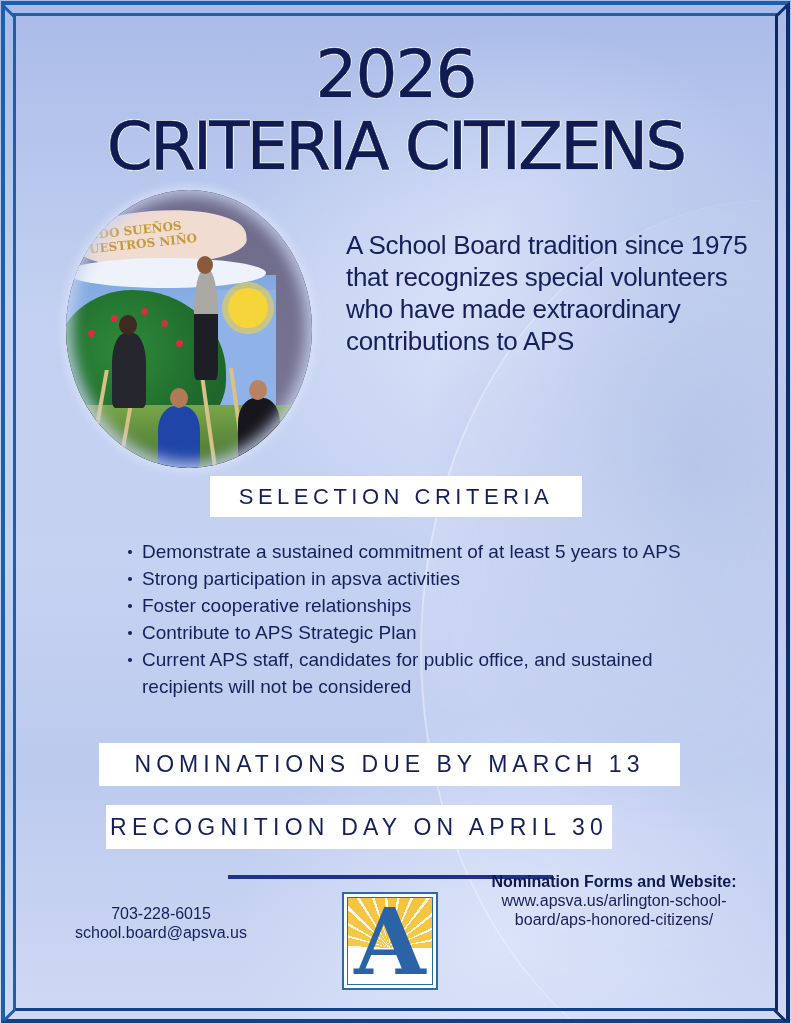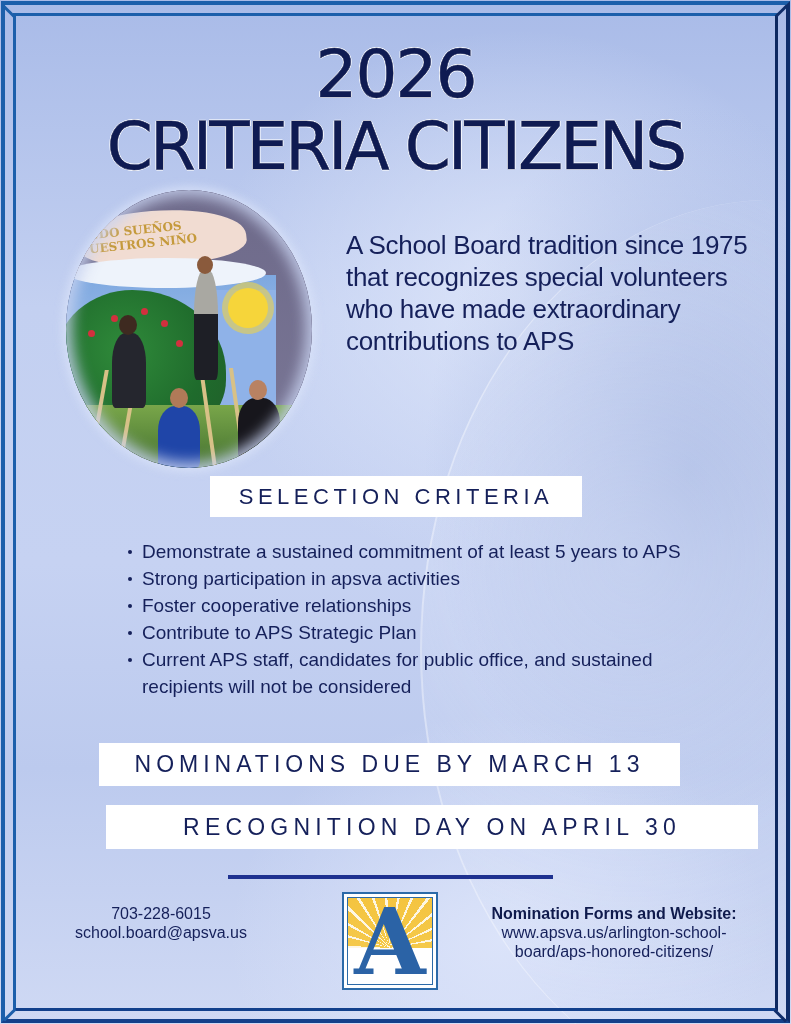--- a/index.html
+++ b/index.html
@@ -98,41 +98,41 @@
       font-size: 26px; line-height: 32px;
       color: #15205a; letter-spacing: -0.3px;
     }
 
     .pill {
       position: absolute; background: #ffffff; color: #15205a;
       text-align: center; white-space: nowrap;
     }
     .pill-criteria { left: 210px; top: 476px; width: 372px; height: 41px; font-size: 22px; line-height: 41px; letter-spacing: 4.5px; }
     .pill-due { left: 99px; top: 743px; width: 581px; height: 43px; font-size: 23px; line-height: 43px; letter-spacing: 5px; }
-    .pill-day { left: 106px; top: 805px; width: 652px; height: 44px; font-size: 23px; line-height: 44px; letter-spacing: 5.2px; }
+    .pill-day { left: 106px; top: 805px; width: 506px; height: 44px; font-size: 23px; line-height: 44px; letter-spacing: 5.2px; }
 
     .criteria-list {
       position: absolute; left: 126px; top: 530px; width: 560px;
       list-style: none; font-size: 19px; line-height: 27px; color: #15205a; margin-top: 8px;
     }
     .criteria-list li { position: relative; padding-left: 16px; }
     .criteria-list li::before {
       content: ""; position: absolute; left: 2px; top: 12px; width: 4px; height: 4px;
       border-radius: 50%; background: #15205a;
     }
 
     .divider { position: absolute; left: 228px; top: 875px; width: 325px; height: 4px; background: #1e3190; }
 
     .contact-left {
       position: absolute; left: 26px; top: 904px; width: 270px; text-align: center;
       font-size: 16px; line-height: 19px; color: #15205a;
     }
     .contact-left .heading { font-weight: bold; color: #0f1a4c; }
     .contact-right {
-      position: absolute; left: 458px; top: 904px; width: 312px; text-align: center;
+      position: absolute; left: 458px; top: 872px; width: 312px; text-align: center;
       font-size: 16px; line-height: 19px; color: #15205a;
     }
     .contact-right .heading { font-weight: bold; color: #0f1a4c; }
 
     .logo {
       position: absolute; left: 342px; top: 892px; width: 96px; height: 98px;
       border: 2px solid #2c6aa8; background: #ffffff; padding: 3px;
     }
     .logo-inner {
       position: relative; width: 100%; height: 100%;

